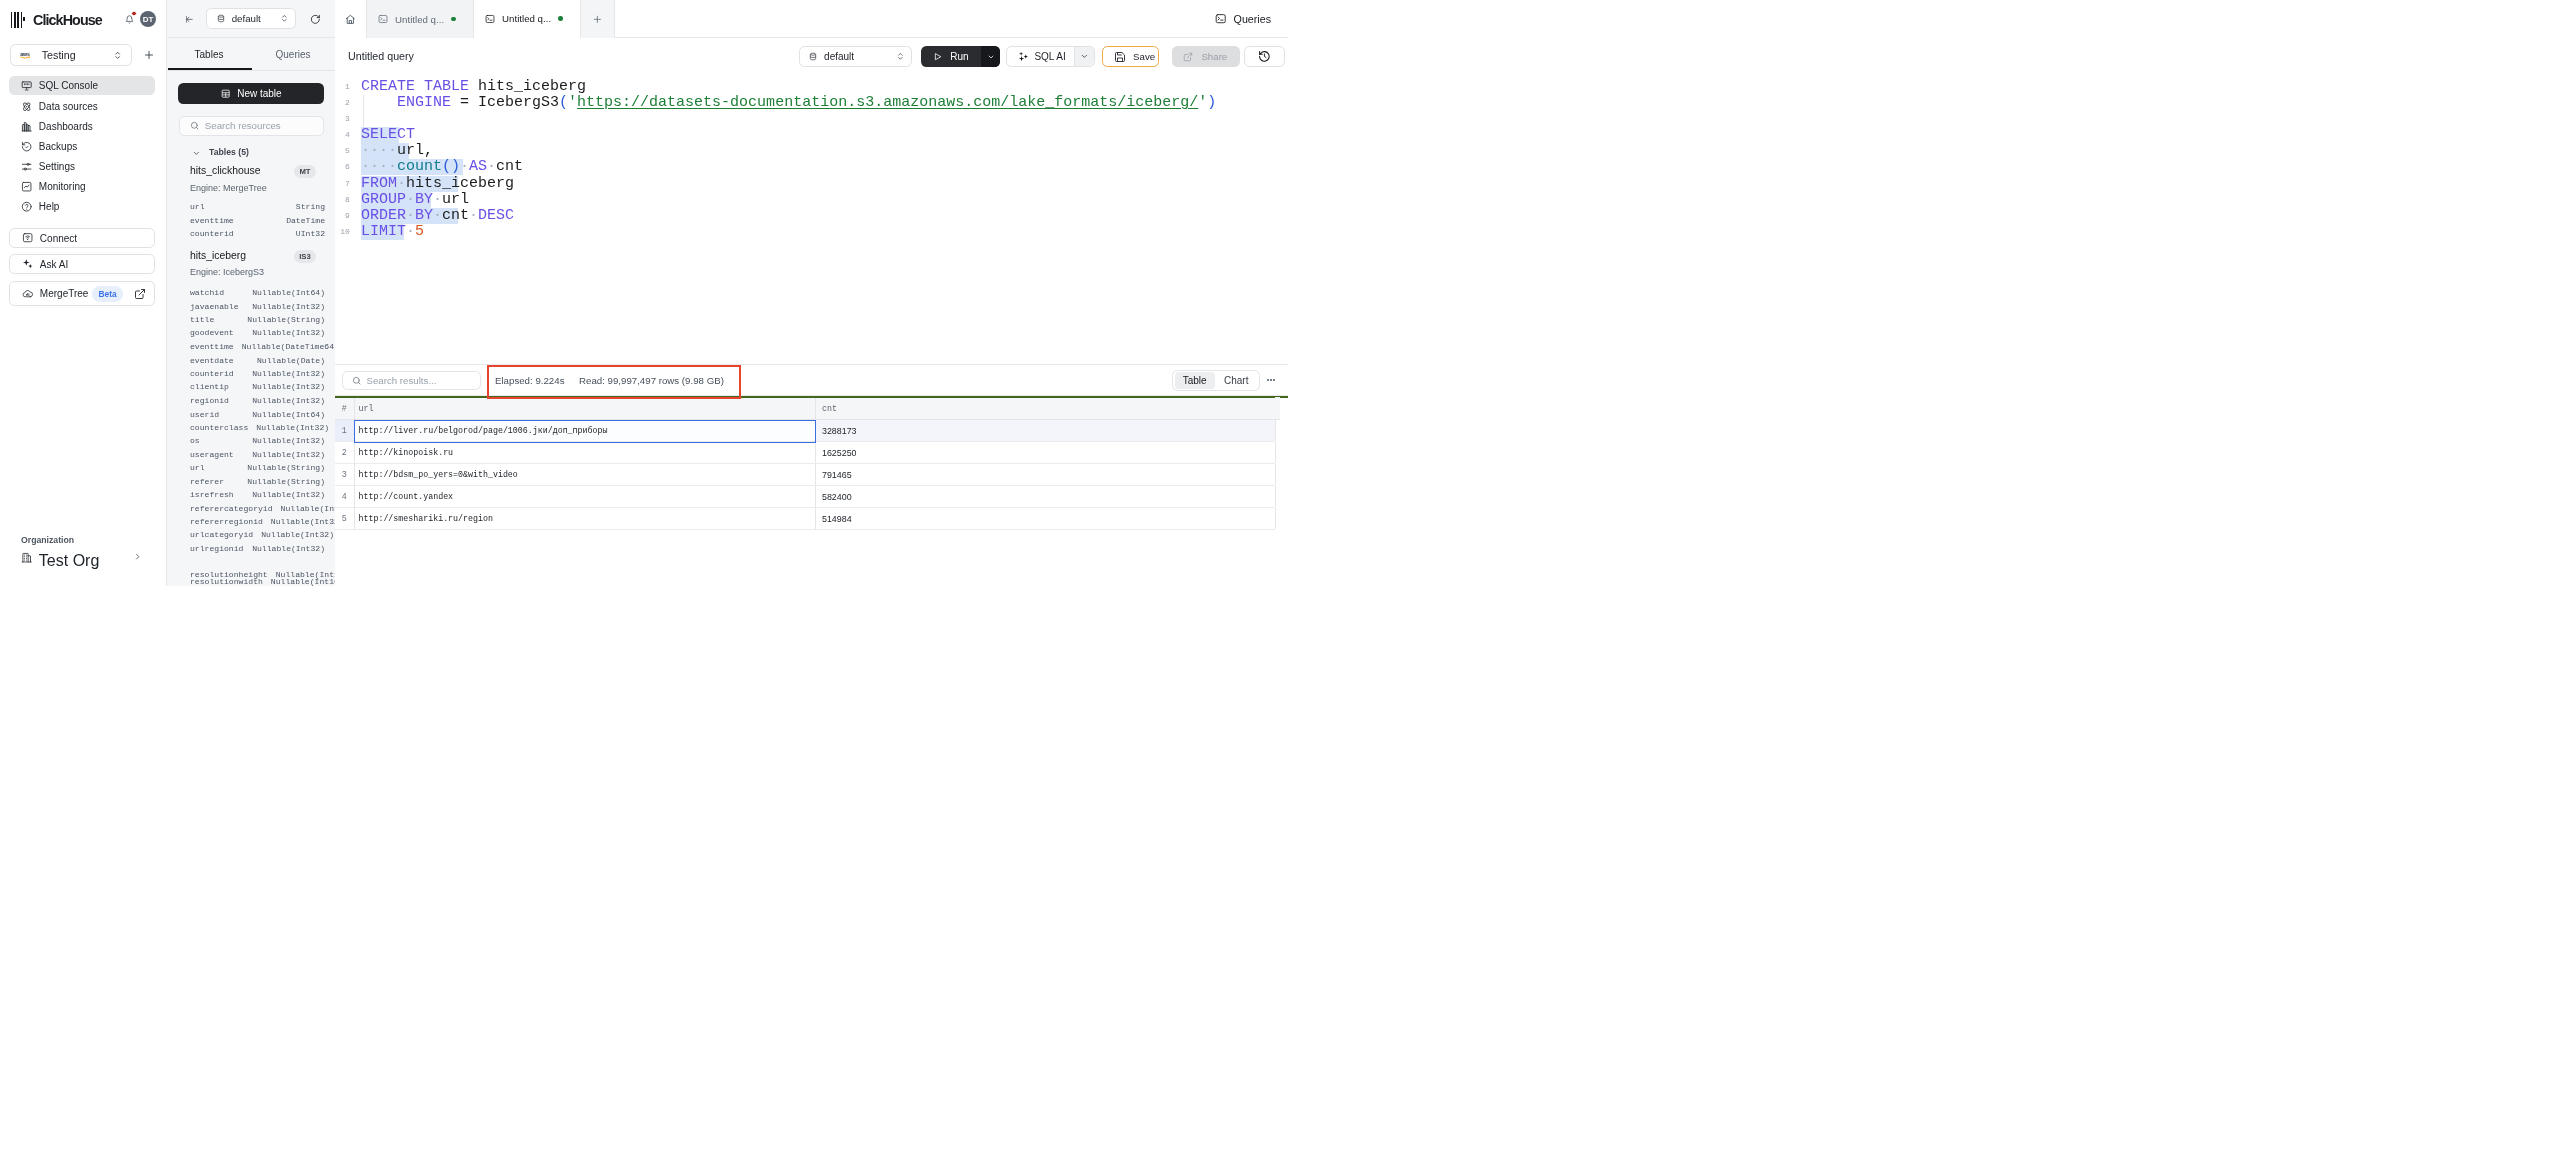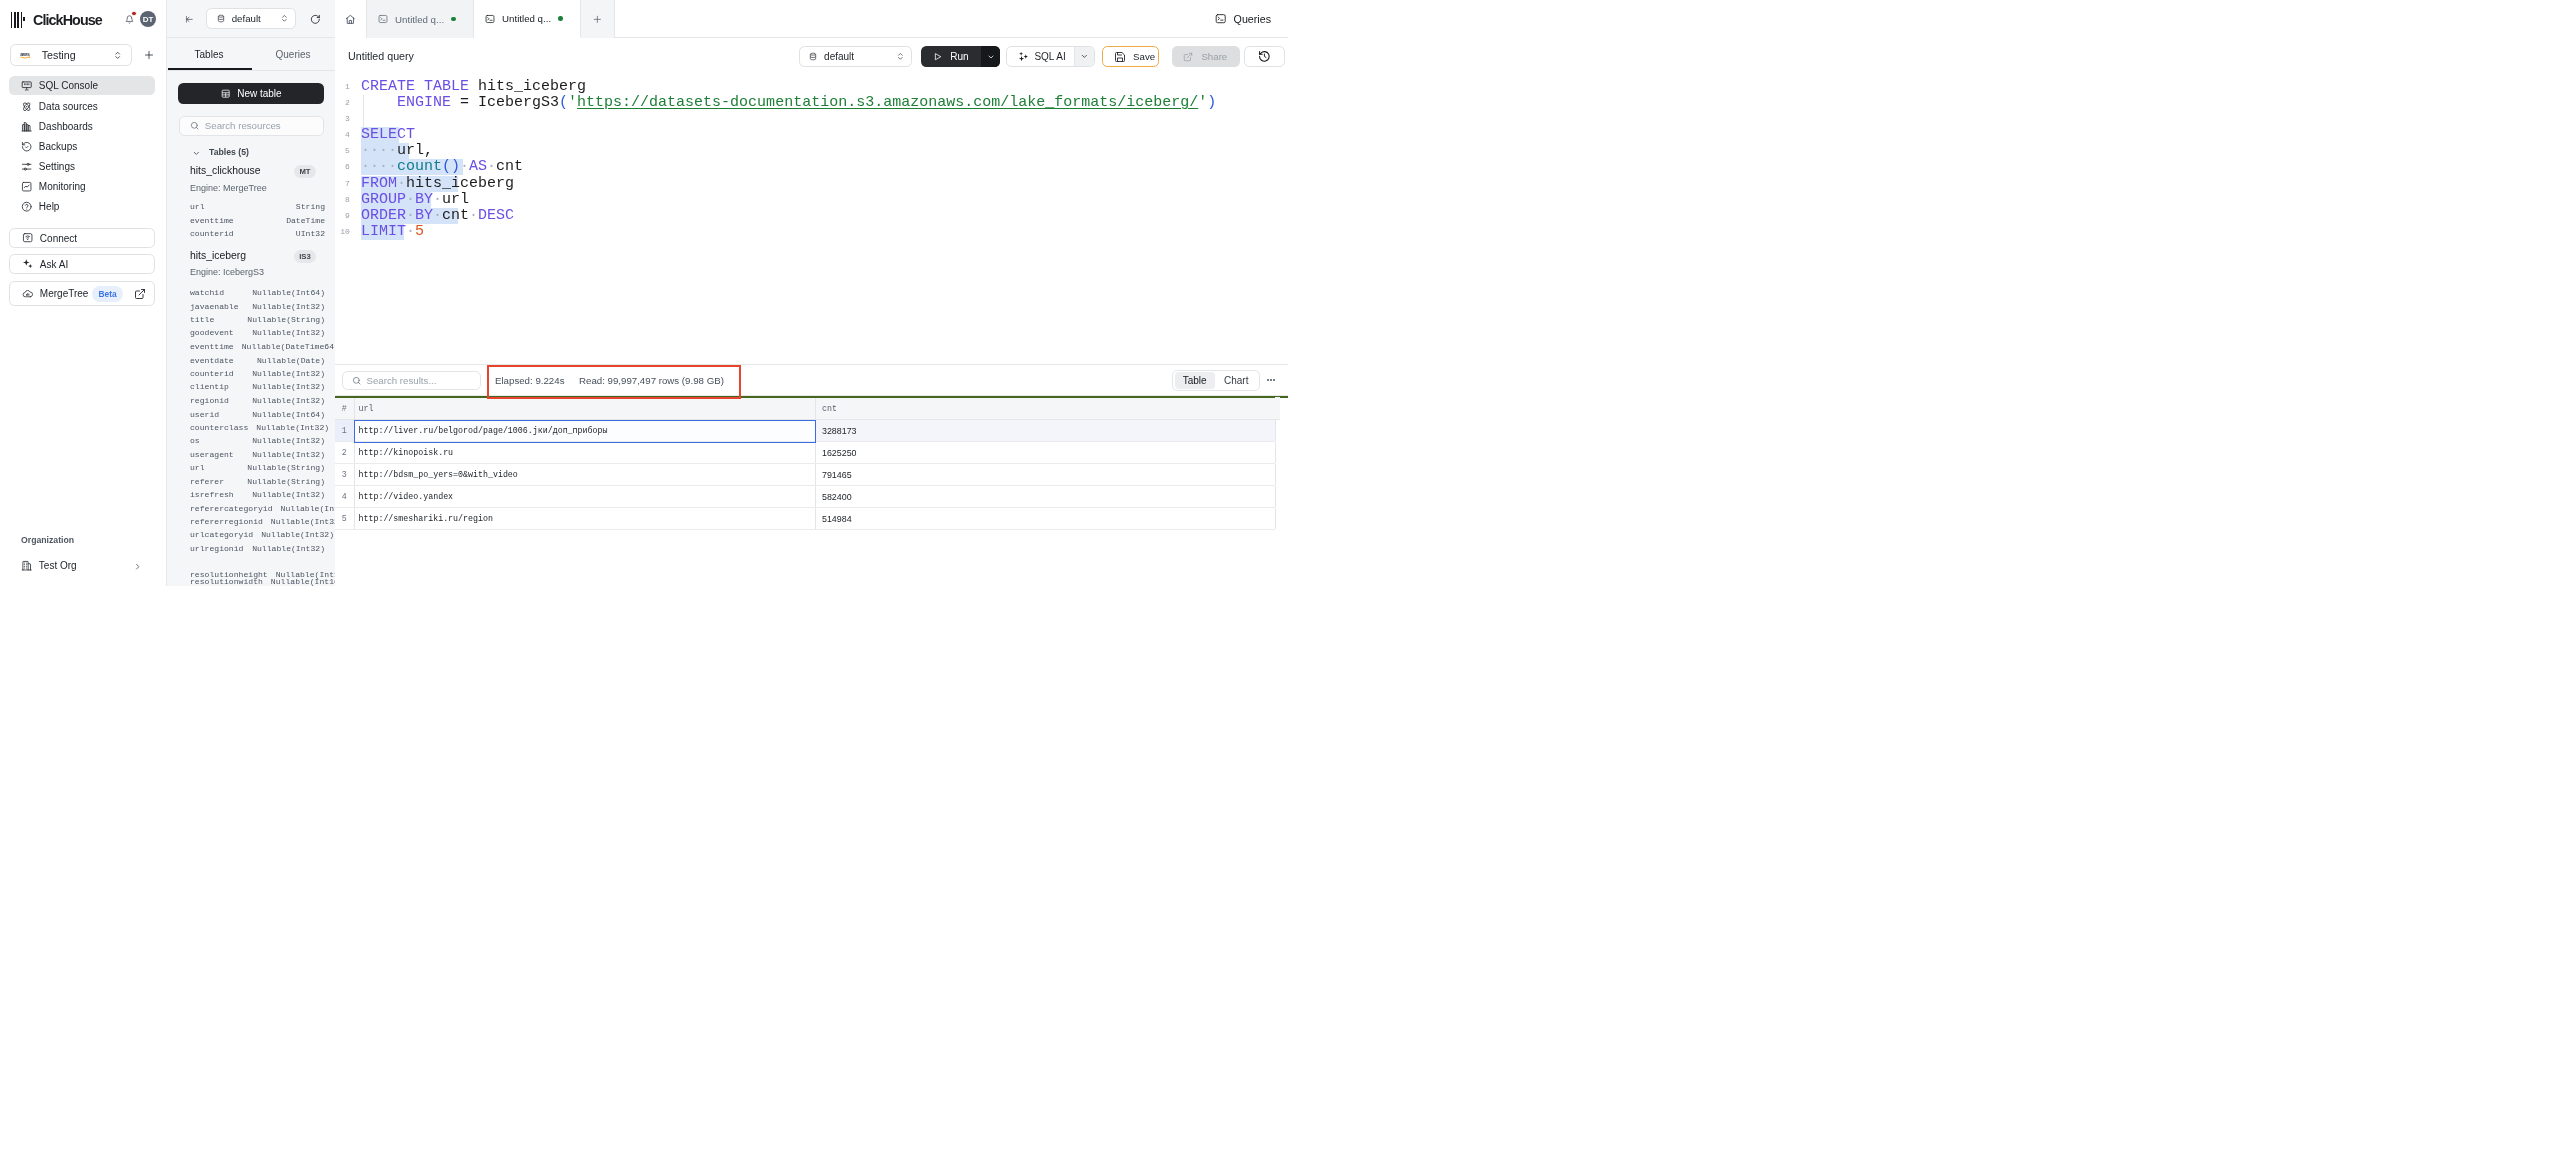--- a/index.html
+++ b/index.html
@@ -20,21 +20,21 @@
   .avatar { position:absolute; left:140px; top:11px; width:16px; height:16px; border-radius:50%; background:#5b6470; color:#fff; font-weight:bold; font-size:8px; display:flex; align-items:center; justify-content:center; }
   .svcbox { position:absolute; left:10px; top:44px; width:122px; height:22px; background:#fff; border:0.7px solid #dfe1e4; border-radius:5.4px; display:flex; align-items:center; }
   .plusbtn { position:absolute; left:144px; top:50px; width:10.7px; height:10.7px; color:#2a303a; }
   .navitem { position:absolute; left:9.4px; width:146px; height:19px; display:flex; align-items:center; border-radius:5.4px; font-size:10px; color:#21262c; }
   .navitem.sel { background:#e4e5e7; }
   .navitem .nico { width:11.4px; height:11.4px; margin-left:11.4px; margin-right:6.7px; flex:none; }
   .btnbox { position:absolute; left:9.4px; width:146px; height:20px; background:#fff; border:0.7px solid #dfe1e4; border-radius:5.4px; display:flex; align-items:center; font-size:10px; color:#21262c; }
   .btnbox .nico { width:11.4px; height:11.4px; margin-left:11.4px; margin-right:6.7px; flex:none; }
   .betapill { background:#e7eefc; color:#3b76e8; font-size:8.4px; font-weight:bold; border-radius:8px; padding:3px 6.7px; margin-left:3.4px; }
   .orglabel { position:absolute; left:21px; top:535px; font-size:8.7px; font-weight:bold; color:#4e565f; }
-  .orgrow { position:absolute; left:9.4px; top:552px; width:146px; height:19px; display:flex; align-items:flex-end; font-size:10px; color:#21262c; }
+  .orgrow { position:absolute; left:9.4px; top:552px; width:146px; height:19px; display:flex; align-items:flex-start; font-size:16px; color:#21262c; }
   .orgrow .nico { width:11.4px; height:11.4px; margin-left:11.4px; margin-right:6.7px; flex:none; }
 
   
   .ttool { position:absolute; left:0; top:0; width:100%; height:38px; border-bottom:0.7px solid #e6e7e9; }
   .tselect { position:absolute; left:39px; top:8px; width:90px; height:21px; background:#fff; border:0.7px solid #dfe1e4; border-radius:5.4px; display:flex; align-items:center; font-size:9.7px; color:#21262c; }
   .ttabs { position:absolute; left:0; top:38px; width:100%; height:33px; border-bottom:0.7px solid #e3e5e7; }
   .ttab { position:absolute; top:0; width:84px; height:33px; display:flex; align-items:center; justify-content:center; font-size:10px; }
   .tunder { position:absolute; left:0.7px; top:30px; width:84px; height:2.4px; background:#17181c; }
   .newtable { position:absolute; left:11.4px; top:83px; width:146px; height:21px; background:#232529; border-radius:5.4px; color:#fff; font-size:10px; display:flex; align-items:center; justify-content:center; }
   .tsearch { position:absolute; left:12px; top:116px; width:145px; height:19.5px; background:#fcfcfd; border:0.7px solid #e2e4e7; border-radius:5.4px; display:flex; align-items:center; font-size:9.7px; color:#99a2ac; }
@@ -587,21 +587,21 @@
       <div class="tr" style="width:940px;">
         <div class="c1">3</div>
         <div class="c2">http://bdsm_po_yers=0&amp;with_video</div>
         <div class="c3">791465</div>
         <div class="vb1"></div>
         <div class="vb2"></div>
         <div class="vb3"></div>
       </div>
       <div class="tr" style="width:940px;">
         <div class="c1">4</div>
-        <div class="c2">http://video.yandex</div>
+        <div class="c2">http://count.yandex</div>
         <div class="c3">582400</div>
         <div class="vb1"></div>
         <div class="vb2"></div>
         <div class="vb3"></div>
       </div>
       <div class="tr" style="width:940px;">
         <div class="c1">5</div>
         <div class="c2">http://smeshariki.ru/region</div>
         <div class="c3">514984</div>
         <div class="vb1"></div>

